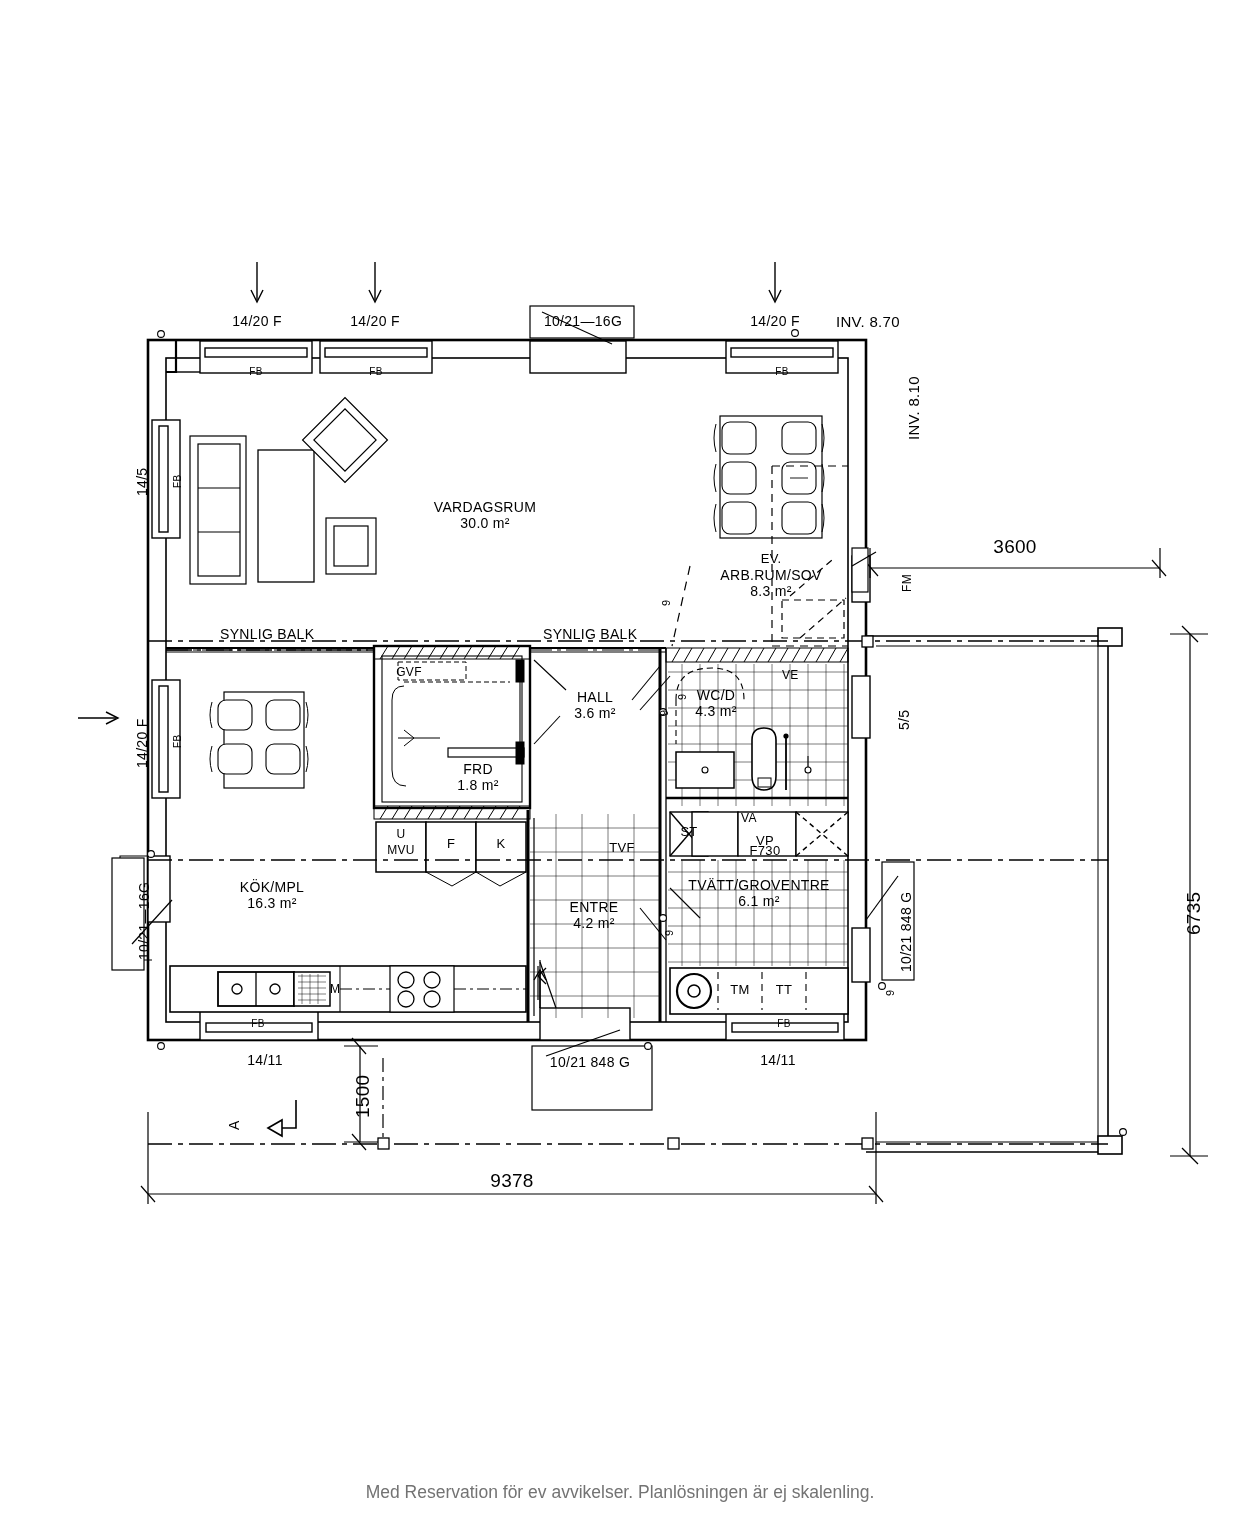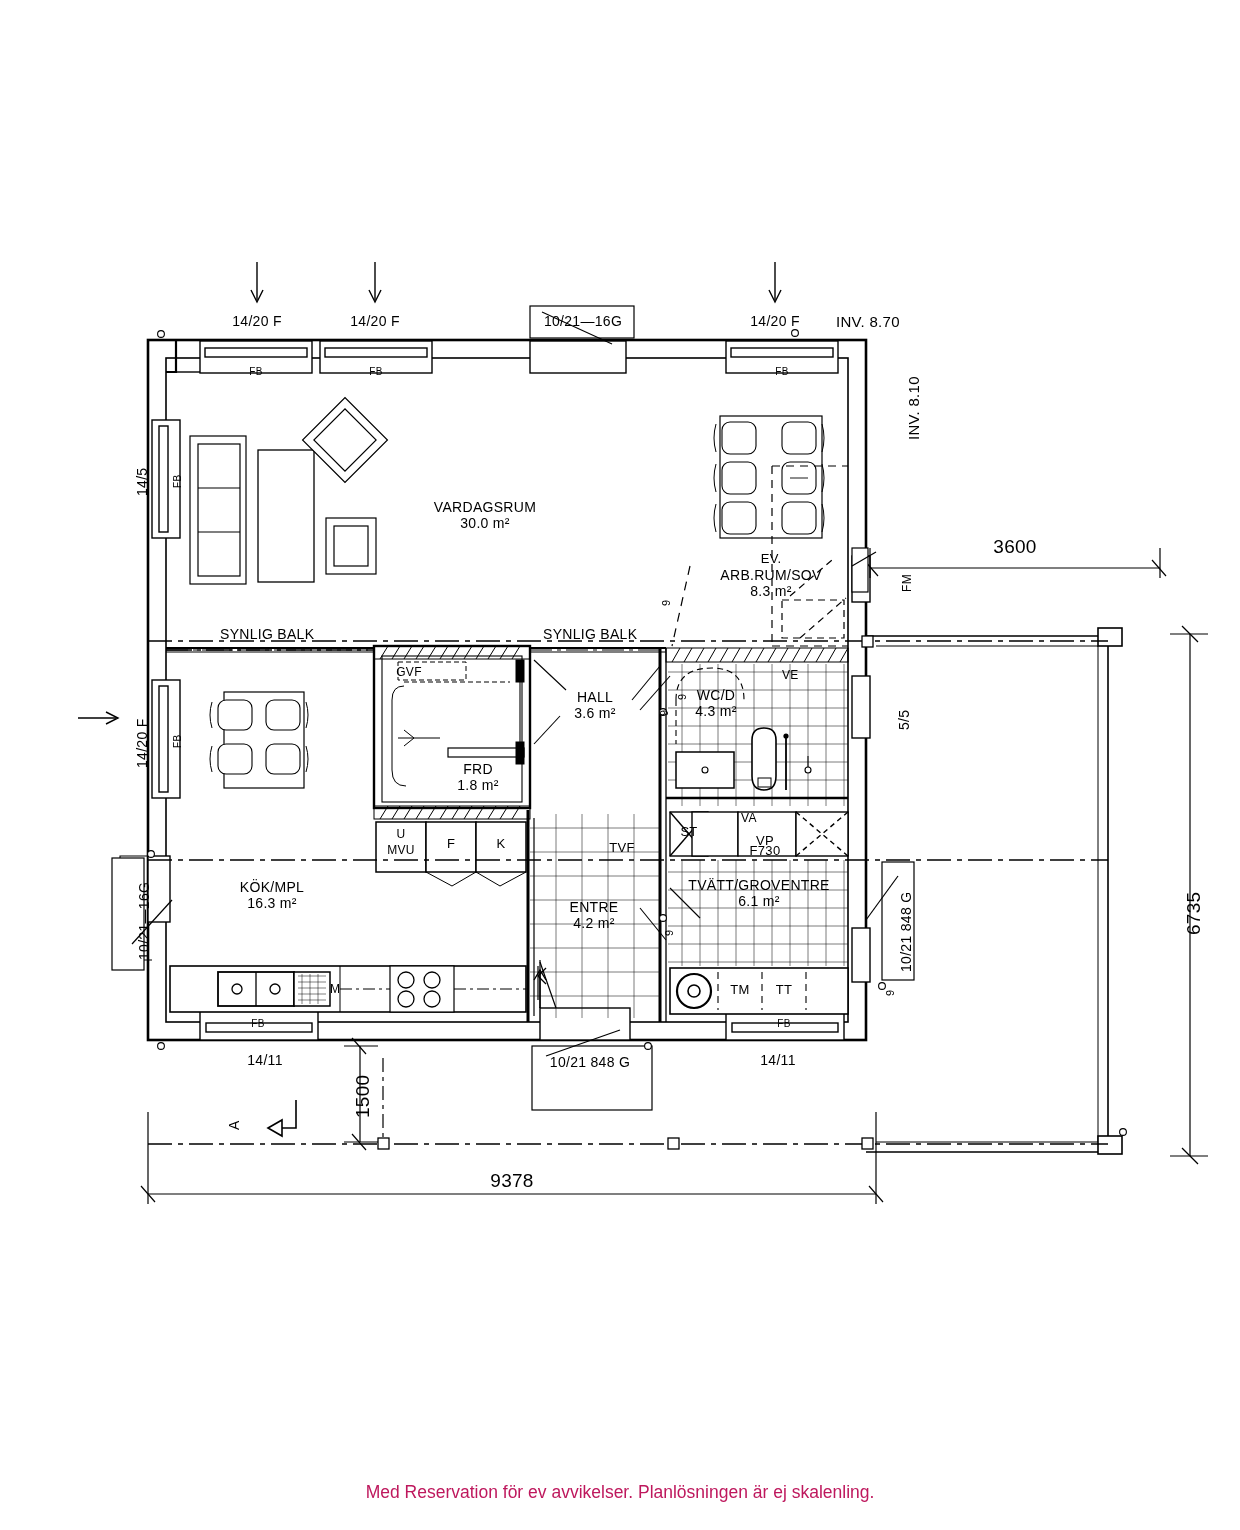--- a/index.html
+++ b/index.html
@@ -20,21 +20,21 @@
     font-size:54px;letter-spacing:1.5px;color:#116b72;line-height:1.0;
     font-weight:400;
   }
   #logo .sub{
     font-family:"Liberation Sans", sans-serif;
     font-size:19px;letter-spacing:7px;color:#116b72;margin-top:9px;
   }
   
   #footer{
     position:absolute;left:0;top:1482px;width:1240px;text-align:center;
-    font-size:17.5px;color:#be185d;
+    font-size:17.5px;color:#737373;
   }
   
   #plan{position:absolute;left:0;top:0;width:1240px;height:1530px;}
   .t{
     position:absolute;
     font-family:"Liberation Sans", sans-serif;
     color:#000;
     white-space:nowrap;
     letter-spacing:0.3px;
   }

